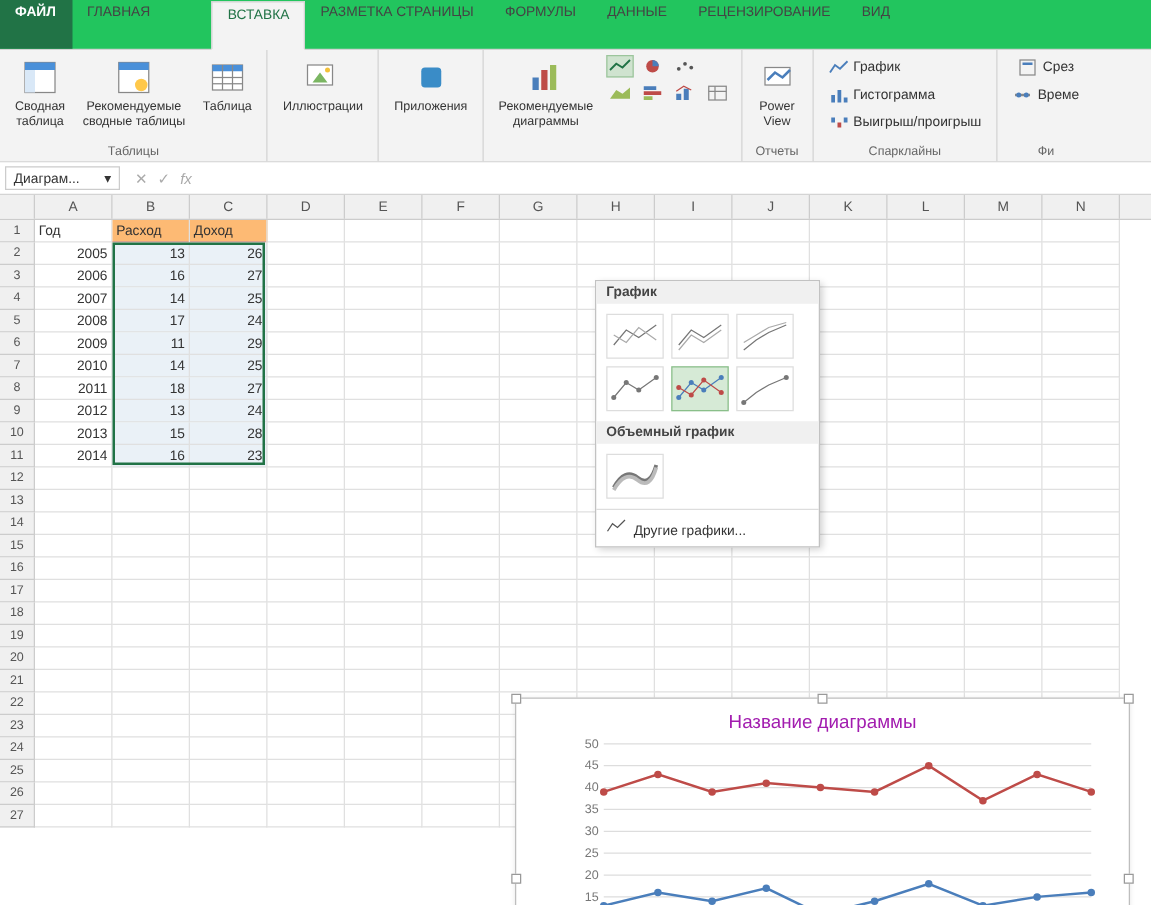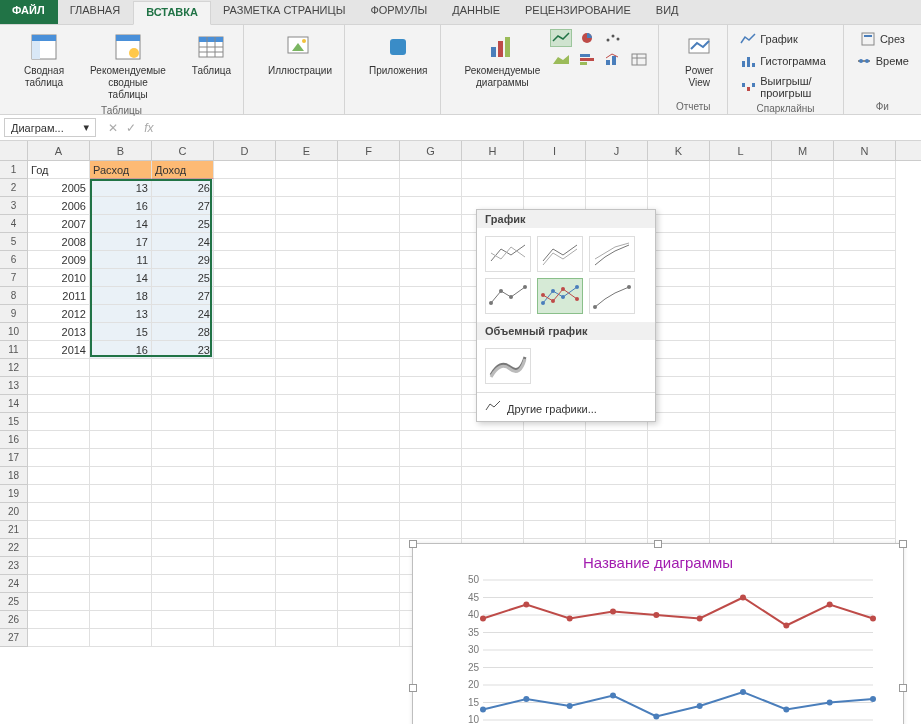--- a/index.html
+++ b/index.html
@@ -1,29 +1,29 @@
 <!DOCTYPE html>
 <html><head>
 <meta charset="utf-8">
 <style>
 * { box-sizing: border-box; margin: 0; padding: 0; font-family: 'Segoe UI', Tahoma, sans-serif; }
 body { background: #fff; font-size: 12px; color: #333; overflow: hidden; width: 921px; height: 724px; }
 
 
-.tabs { display: flex; background: #e5e5e5; border-bottom: 1px solid #d4d4d4; height: 25px; font-size: 11px; }
+.tabs { display: flex; background: #22c55e; border-bottom: 1px solid #d4d4d4; height: 40px; font-size: 11px; }
 .tab { padding: 4px 12px; cursor: pointer; color: #444; border-right: 1px solid transparent; }
 .tab.file { background: #217346; color: #fff; font-weight: 600; }
-.tab.active { background: #f3f3f3; border: 1px solid #d4d4d4; border-bottom: 1px solid #f3f3f3; color: #217346; font-weight: 700; position: relative; top: 1px; }
+.tab.active { background: #f3f3f3; border: 1px solid #d4d4d4; border-bottom: 1px solid #f3f3f3; color: #217346; font-weight: 400; position: relative; top: 1px; margin-left: 36px; }
 
 
 .ribbon { display: flex; background: #f3f3f3; border-bottom: 1px solid #d4d4d4; height: 90px; }
 .group { border-right: 1px solid #d4d4d4; padding: 4px 8px 2px; display: flex; flex-direction: column; justify-content: space-between; align-items: center; }
 .group-label { font-size: 10px; color: #666; text-align: center; margin-top: 2px; }
 .group-items { display: flex; align-items: flex-start; gap: 6px; }
-.rbtn { display: flex; flex-direction: column; align-items: center; cursor: pointer; padding: 2px 4px; font-size: 10px; text-align: center; line-height: 1.2; margin-left: 12px; }
+.rbtn { display: flex; flex-direction: column; align-items: center; cursor: pointer; padding: 2px 4px; font-size: 10px; text-align: center; line-height: 1.2; }
 .rbtn .ico { width: 32px; height: 32px; margin-bottom: 2px; display: flex; align-items: center; justify-content: center; }
 .rbtn-sm { display: flex; align-items: center; gap: 4px; font-size: 11px; padding: 2px 4px; cursor: pointer; }
 .sm-ico { width: 16px; height: 16px; }
 
 
 .formula-bar { display: flex; align-items: center; height: 26px; border-bottom: 1px solid #d4d4d4; background: #fff; }
 .namebox { width: 92px; border: 1px solid #ccc; padding: 2px 6px; font-size: 11px; margin: 12px 4px; display: flex; justify-content: space-between; align-items: center; }
 .fx-buttons { display: flex; gap: 8px; padding: 0 8px; color: #aaa; }
 .fx-input { flex: 1; padding: 2px 6px; font-size: 11px; }
 

